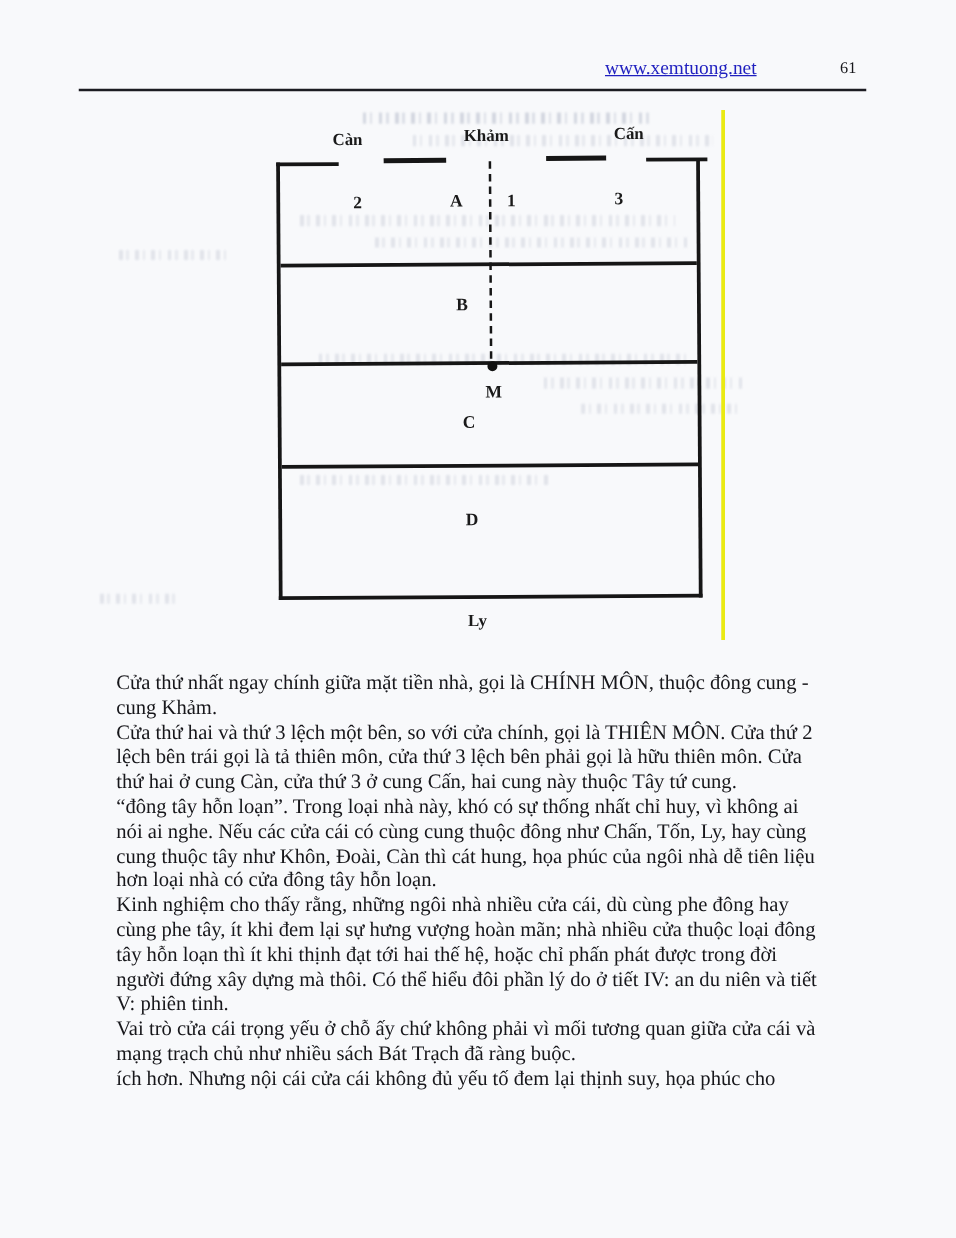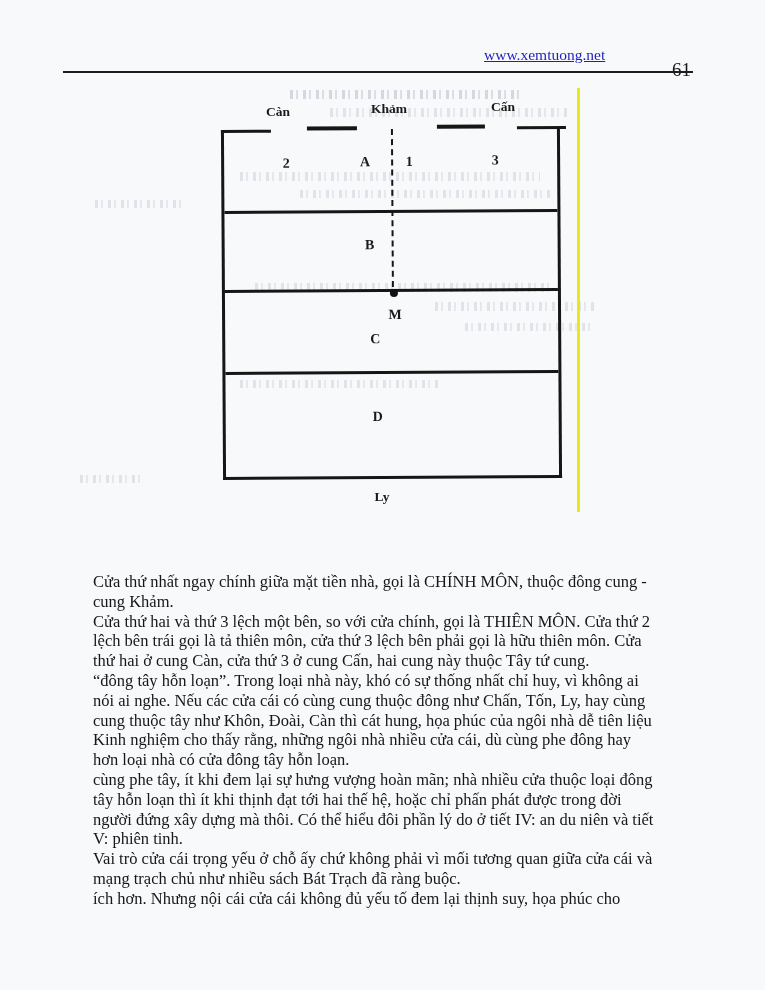--- a/index.html
+++ b/index.html
@@ -9,21 +9,21 @@
     font-family:"Liberation Serif","DejaVu Serif",serif;
     color:#17171b;
     position:relative;
     overflow:hidden;
   }
   .page{position:absolute;left:0;top:0;width:765px;height:990px;}
 
   
   .hdr-title{position:absolute;left:75px;top:46px;font-size:15.5px;letter-spacing:.2px;white-space:nowrap;}
   .hdr-link{position:absolute;left:484px;top:46px;font-size:15.5px;color:#1f1fbf;text-decoration:underline;white-space:nowrap;cursor:pointer;text-align:right;}
-  .hdr-page{position:absolute;left:672px;top:59px;font-size:19px;}
+  .hdr-page{position:absolute;left:672px;top:46px;font-size:13px;}
   .hdr-rule{position:absolute;left:63px;top:71px;width:630px;height:2px;background:#1c1c22;}
 
   
   .figure{position:absolute;left:0;top:80px;width:765px;height:450px;text-align:center;}
   .yellow-line{position:absolute;left:577px;top:8px;width:3px;height:424px;background:#eaea12;}
 
   .house{position:absolute;left:222px;top:49px;width:339px;height:350px;
          border-left:3px solid #161616;border-right:3px solid #161616;border-bottom:3px solid #161616;
          box-sizing:border-box;transform:rotate(-0.35deg);}
   .wallseg{position:absolute;height:3px;background:#161616;}
@@ -38,21 +38,21 @@
 
   .dlabel{position:absolute;font-weight:bold;font-size:14px;color:#1a1a1a;transform:translate(-50%,0);white-space:nowrap;}
   .compass{position:absolute;font-weight:bold;font-size:13.5px;color:#1a1a1a;transform:translate(-50%,0);white-space:nowrap;}
 
   
   .noise{position:absolute;opacity:.45;filter:blur(.7px);
          background:repeating-linear-gradient(90deg,#a7aec0 0 3px,transparent 3px 6px,#b9bfce 6px 8px,transparent 8px 13px);}
   .noise.light{opacity:.28;}
 
   
-  .bodytext{position:absolute;left:93px;top:536px;width:605px;margin-top:36px;}
+  .bodytext{position:absolute;left:93px;top:536px;width:605px;}
   .bline{font-size:16.5px;line-height:19.8px;white-space:nowrap;letter-spacing:0;}
 </style>
 </head>
 <body>
 
 <div class="page">
 
   <a class="hdr-link">www.xemtuong.net</a>
   <div class="hdr-page">61</div>
   <div class="hdr-rule"></div>
@@ -105,22 +105,22 @@
 
   <div class="bodytext">
     <div class="bline">Cửa thứ nhất ngay chính giữa mặt tiền nhà, gọi là CHÍNH MÔN, thuộc đông cung -</div>
     <div class="bline">cung Khảm.</div>
     <div class="bline">Cửa thứ hai và thứ 3 lệch một bên, so với cửa chính, gọi là THIÊN MÔN. Cửa thứ 2</div>
     <div class="bline">lệch bên trái gọi là tả thiên môn, cửa thứ 3 lệch bên phải gọi là hữu thiên môn. Cửa</div>
     <div class="bline">thứ hai ở cung Càn, cửa thứ 3 ở cung Cấn, hai cung này thuộc Tây tứ cung.</div>
     <div class="bline">“đông tây hỗn loạn”. Trong loại nhà này, khó có sự thống nhất chỉ huy, vì không ai</div>
     <div class="bline">nói ai nghe. Nếu các cửa cái có cùng cung thuộc đông như Chấn, Tốn, Ly, hay cùng</div>
     <div class="bline">cung thuộc tây như Khôn, Đoài, Càn thì cát hung, họa phúc của ngôi nhà dễ tiên liệu</div>
+    <div class="bline">hơn loại nhà có cửa đông tây hỗn loạn.</div>
     <div class="bline">Kinh nghiệm cho thấy rằng, những ngôi nhà nhiều cửa cái, dù cùng phe đông hay</div>
-    <div class="bline">hơn loại nhà có cửa đông tây hỗn loạn.</div>
     <div class="bline">cùng phe tây, ít khi đem lại sự hưng vượng hoàn mãn; nhà nhiều cửa thuộc loại đông</div>
     <div class="bline">tây hỗn loạn thì ít khi thịnh đạt tới hai thế hệ, hoặc chỉ phấn phát được trong đời</div>
     <div class="bline">người đứng xây dựng mà thôi. Có thể hiểu đôi phần lý do ở tiết IV: an du niên và tiết</div>
     <div class="bline">V: phiên tinh.</div>
     <div class="bline">Vai trò cửa cái trọng yếu ở chỗ ấy chứ không phải vì mối tương quan giữa cửa cái và</div>
     <div class="bline">mạng trạch chủ như nhiều sách Bát Trạch đã ràng buộc.</div>
     <div class="bline">ích hơn. Nhưng nội cái cửa cái không đủ yếu tố đem lại thịnh suy, họa phúc cho</div>
   </div>
 
 </div>

